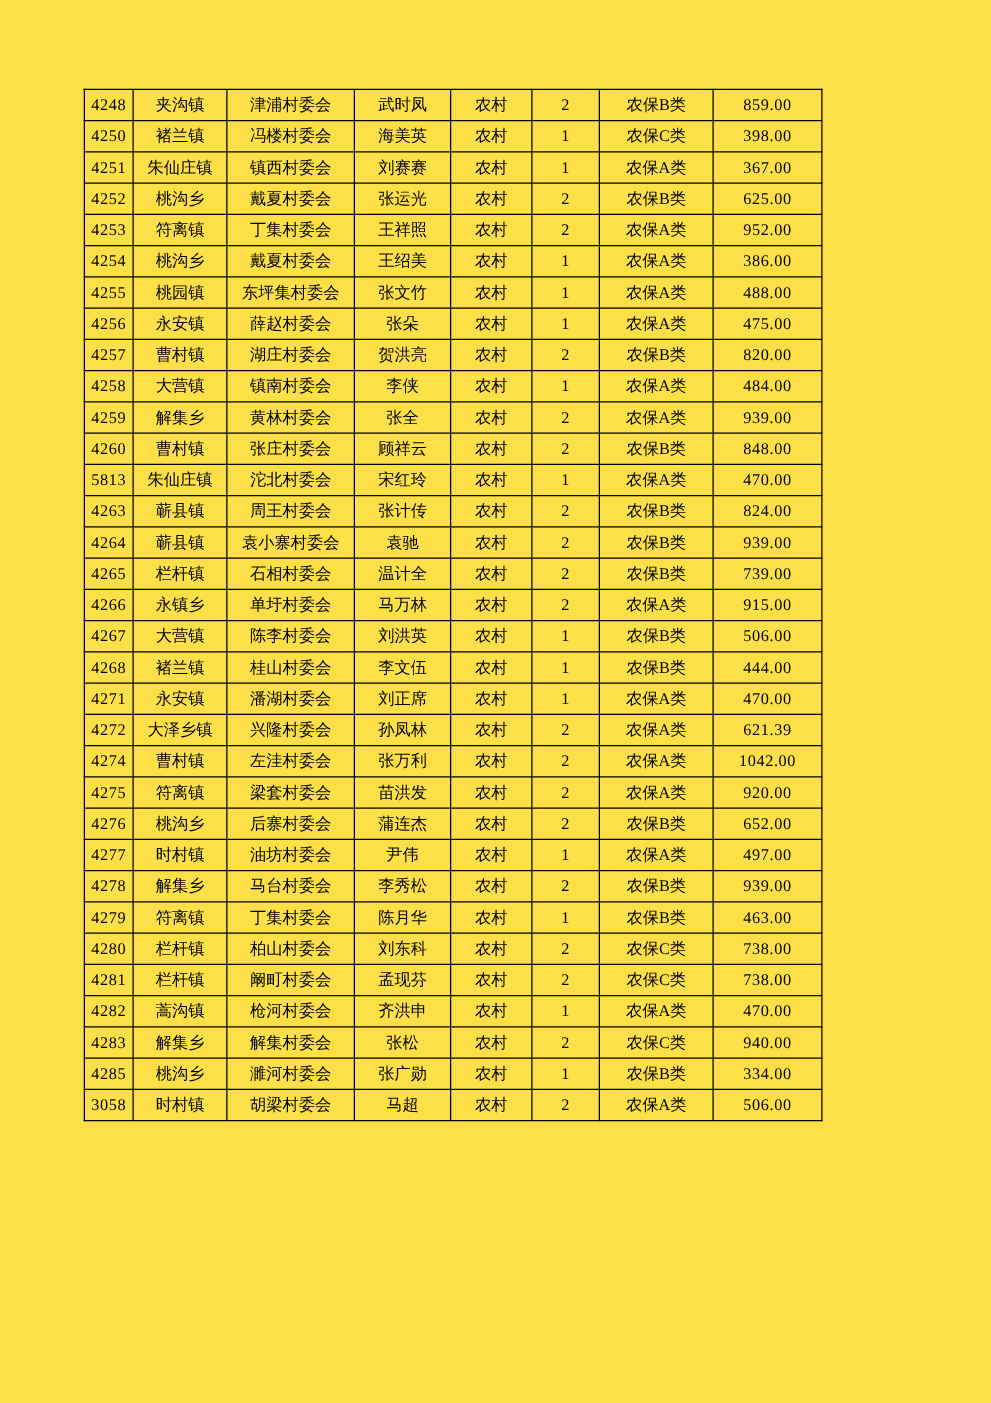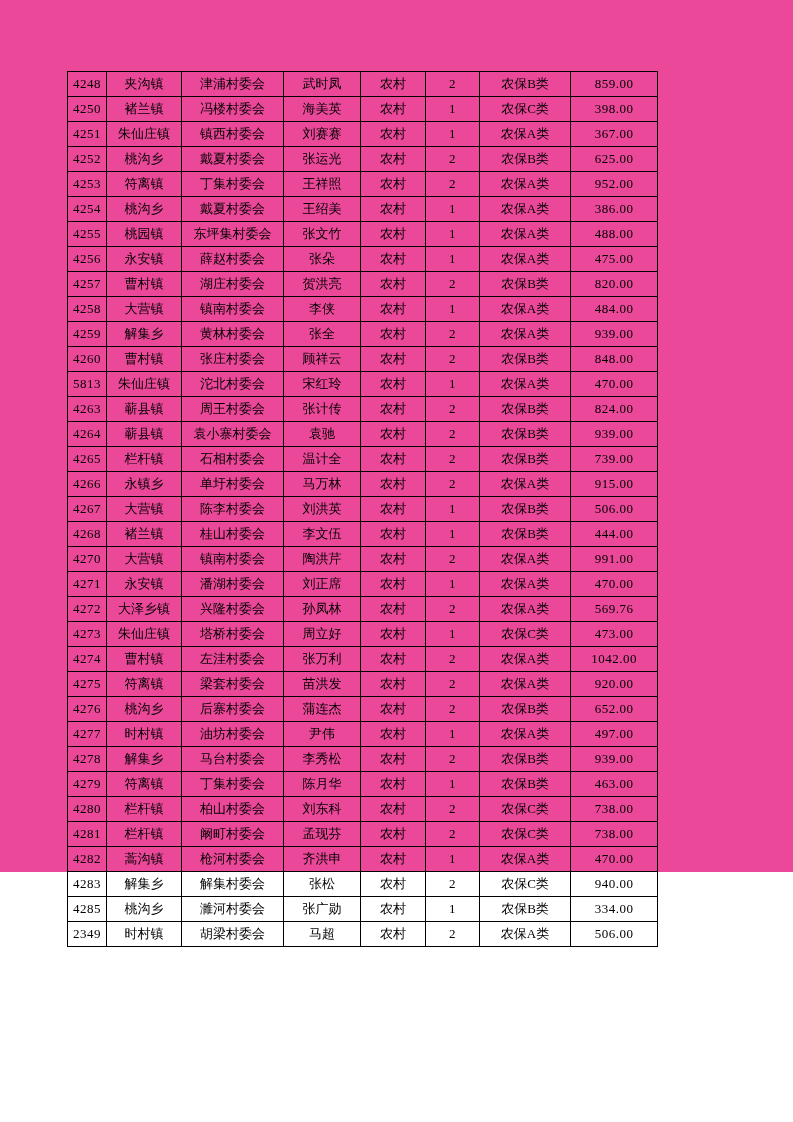--- a/index.html
+++ b/index.html
@@ -6,22 +6,22 @@
     margin: 0;
     padding: 0;
     background: #ffffff;
     width: 793px;
     height: 1122px;
     overflow: hidden;
   }
   .page {
     position: relative;
     width: 793px;
-    height: 872px;
-    background: #ec4899;
+    height: 1122px;
+    background: #fde047;
     font-family: "Liberation Serif", "DejaVu Serif", serif;
     color: #000000;
   }
   table.roster {
     position: absolute;
     left: 67px;
     top: 71px;
     border-collapse: collapse;
     table-layout: fixed;
     width: 590px;
@@ -251,58 +251,38 @@
           <td class="num">4268</td>
           <td>褚兰镇</td>
           <td>桂山村委会</td>
           <td>李文伍</td>
           <td>农村</td>
           <td class="num">1</td>
           <td>农保B类</td>
           <td class="num">444.00</td>
         </tr>
         <tr>
-          <td class="num">4270</td>
-          <td>大营镇</td>
-          <td>镇南村委会</td>
-          <td>陶洪芹</td>
-          <td>农村</td>
-          <td class="num">2</td>
-          <td>农保A类</td>
-          <td class="num">991.00</td>
-        </tr>
-        <tr>
           <td class="num">4271</td>
           <td>永安镇</td>
           <td>潘湖村委会</td>
           <td>刘正席</td>
           <td>农村</td>
           <td class="num">1</td>
           <td>农保A类</td>
           <td class="num">470.00</td>
         </tr>
         <tr>
           <td class="num">4272</td>
           <td>大泽乡镇</td>
           <td>兴隆村委会</td>
           <td>孙凤林</td>
           <td>农村</td>
           <td class="num">2</td>
           <td>农保A类</td>
-          <td class="num">569.76</td>
-        </tr>
-        <tr>
-          <td class="num">4273</td>
-          <td>朱仙庄镇</td>
-          <td>塔桥村委会</td>
-          <td>周立好</td>
-          <td>农村</td>
-          <td class="num">1</td>
-          <td>农保C类</td>
-          <td class="num">473.00</td>
+          <td class="num">621.39</td>
         </tr>
         <tr>
           <td class="num">4274</td>
           <td>曹村镇</td>
           <td>左洼村委会</td>
           <td>张万利</td>
           <td>农村</td>
           <td class="num">2</td>
           <td>农保A类</td>
           <td class="num">1042.00</td>
@@ -401,21 +381,21 @@
           <td class="num">4285</td>
           <td>桃沟乡</td>
           <td>濉河村委会</td>
           <td>张广勋</td>
           <td>农村</td>
           <td class="num">1</td>
           <td>农保B类</td>
           <td class="num">334.00</td>
         </tr>
         <tr>
-          <td class="num">2349</td>
+          <td class="num">3058</td>
           <td>时村镇</td>
           <td>胡梁村委会</td>
           <td>马超</td>
           <td>农村</td>
           <td class="num">2</td>
           <td>农保A类</td>
           <td class="num">506.00</td>
         </tr>
       </tbody>
   </table>

